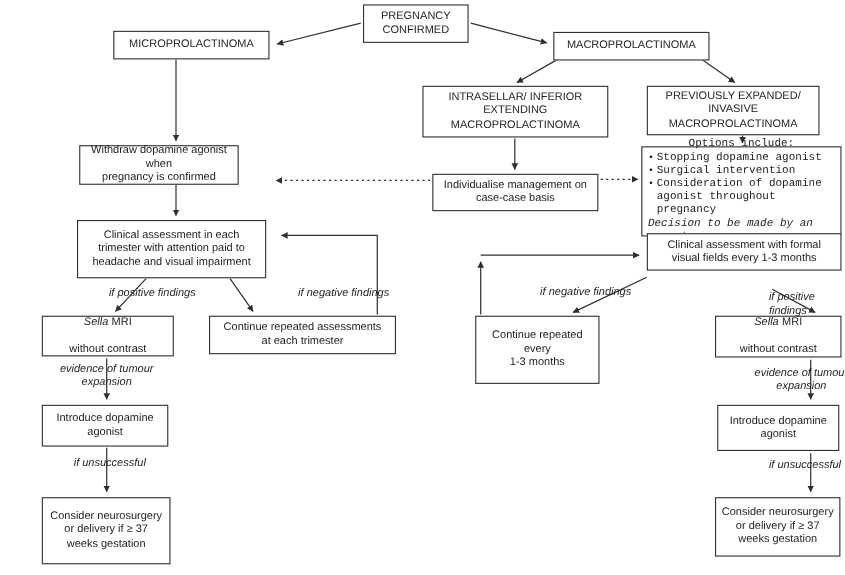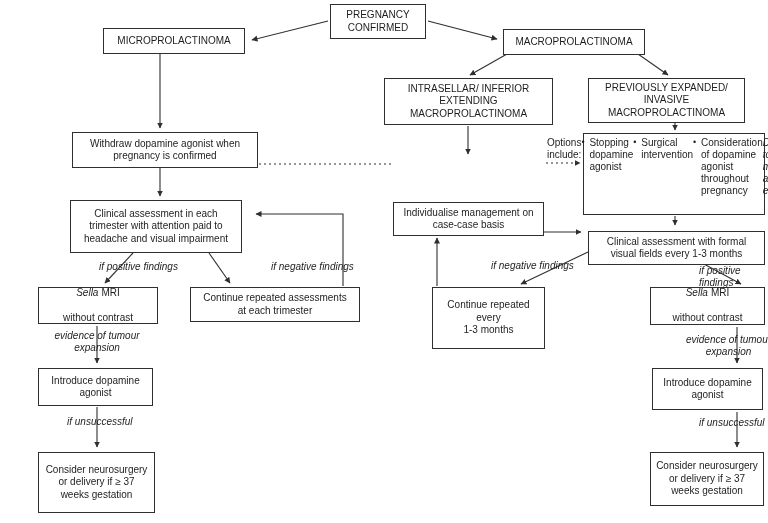--- a/index.html
+++ b/index.html
@@ -8,22 +8,22 @@
     font-family:"Liberation Sans","DejaVu Sans",sans-serif;color:#1d1d1d;overflow:hidden;
   }
   svg.arrows{position:absolute;left:0;top:0;width:768px;height:523px;}
   svg.arrows line, svg.arrows polyline{stroke:#2f2f2f;stroke-width:1.1;fill:none;}
   svg.arrows .dash{stroke-dasharray:2 3;}
   .box{
     position:absolute;box-sizing:border-box;border:1.5px solid #2f2f2f;background:#ffffff;
     display:flex;align-items:center;justify-content:center;text-align:center;
     font-size:10px;line-height:1.25;white-space:pre-line;padding:12px 4px;
   }
-  .box.opts{flex-direction:row;align-items:stretch;justify-content:center;
-    text-align:left;white-space:normal;padding:3px 5px;line-height:1.2;}
+  .box.opts{flex-direction:column;align-items:stretch;justify-content:center;
+    text-align:left;white-space:normal;padding:3px 5px;line-height:1.2;font-family:Liberation Mono, monospace;}
   .opts .opts-title{text-align:center;}
   .opts .row{display:flex;}
   .opts .dot{width:8px;flex:0 0 8px;text-align:left;font-size:9px;}
   .opts .btxt{flex:1;white-space:pre-line;}
   .opts .note{font-style:italic;}
   .sella i{margin-right:3px;}
   .lbl{
     position:absolute;font-style:italic;font-size:10px;line-height:1.2;
     white-space:pre-line;color:#1d1d1d;margin-left:47px;
   }
@@ -67,23 +67,23 @@
   <div class="box" style="left:330px;top:4px;width:96px;height:35px;">PREGNANCY
 CONFIRMED</div>
   <div class="box" style="left:103px;top:28px;width:142px;height:25px;">MICROPROLACTINOMA</div>
   <div class="box" style="left:503px;top:29px;width:142px;height:25px;">MACROPROLACTINOMA</div>
   <div class="box" style="left:384px;top:78px;width:169px;height:47px;">INTRASELLAR/ INFERIOR
 EXTENDING
 MACROPROLACTINOMA</div>
   <div class="box" style="left:588px;top:78px;width:157px;height:45px;">PREVIOUSLY EXPANDED/
 INVASIVE
 MACROPROLACTINOMA</div>
-  <div class="box" style="left:72px;top:132px;width:186px;height:36px;">Withdraw dopamine agonist when
+  <div class="box" style="left:72px;top:132px;width:145px;height:36px;">Withdraw dopamine agonist when
 pregnancy is confirmed</div>
-  <div class="box" style="left:393px;top:158px;width:151px;height:34px;margin-top:44px;">Individualise management on
+  <div class="box" style="left:393px;top:158px;width:151px;height:34px;">Individualise management on
 case-case basis</div>
 
   <div class="box opts" style="left:583px;top:133px;width:182px;height:82px;">
     <div class="opts-title">Options include:</div>
     <div class="row">
       <span class="dot">•</span>
       <span class="btxt">Stopping dopamine agonist</span>
     </div>
     <div class="row">
       <span class="dot">•</span>
@@ -93,21 +93,21 @@
       <span class="dot">•</span>
       <span class="btxt">Consideration of dopamine
 agonist throughout pregnancy</span>
     </div>
     <div class="note">Decision to be made by an expert</div>
   </div>
 
   <div class="box" style="left:70px;top:200px;width:172px;height:53px;">Clinical assessment in each
 trimester with attention paid to
 headache and visual impairment</div>
-  <div class="box" style="left:588px;top:231px;width:177px;height:34px;">Clinical assessment with formal
+  <div class="box" style="left:588px;top:212px;width:177px;height:34px;">Clinical assessment with formal
 visual fields every 1-3 months</div>
 
   <div class="box sella" style="left:38px;top:287px;width:120px;height:37px;">
     <div>
       <div><i>Sella</i><span>MRI</span></div>
       <div>without contrast</div>
     </div>
   </div>
 
   <div class="box" style="left:190px;top:287px;width:170px;height:35px;">Continue repeated assessments

